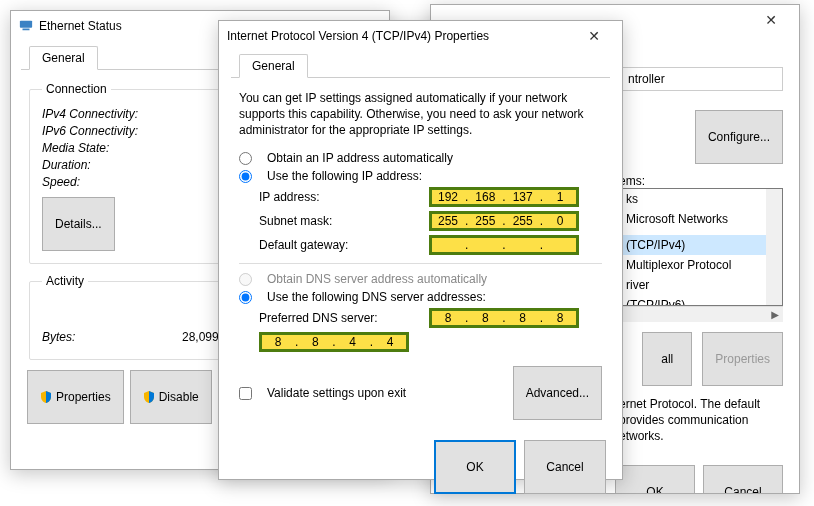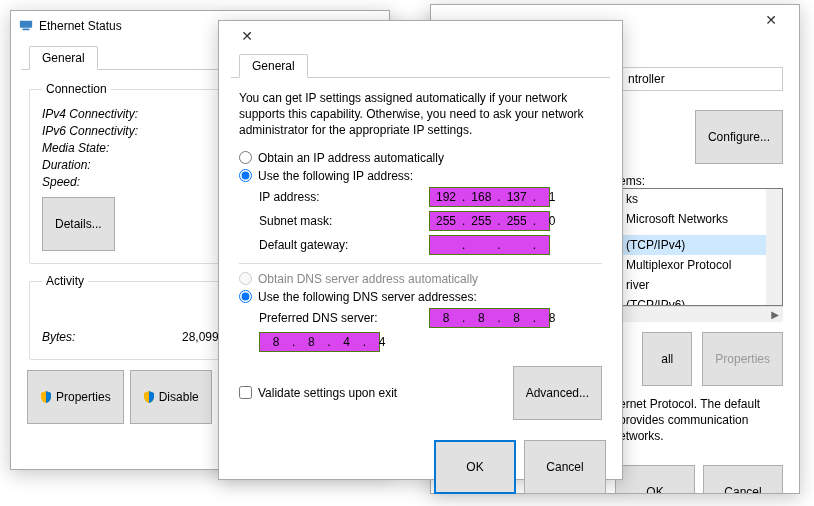--- a/index.html
+++ b/index.html
@@ -75,31 +75,31 @@
     padding:19px 12px;
     min-width:72px;
     text-align:center;
     cursor:default;
   }
   .btn.default { border:2px solid #0078d7; padding:2px 11px;}
   .shield {
     width:12px;height:12px;display:inline-block;vertical-align:-2px;margin-right:4px;
   }
   .radio, .check {
-    display:flex; align-items:flex-start; margin:4px 0; gap:6px;
+    display:flex; align-items:flex-end; margin:4px 0; gap:15px;
   }
   .radio input, .check input { margin:0; }
   .ipv4-field {
     display:flex;
-    border:1px solid #4d7c0f;
-    width:121px; height:20px;
+    border:3px solid #4d7c0f;
+    width:150px; height:20px;
     align-items:center;
     font-family: inherit;
     font-size:12px;
-    background:#d946ef;
+    background:#fde047;
   }
   .oct {
     width:32px; text-align:center; border:none; outline:none;
     font-family:inherit; font-size:12px; background:transparent;
   }
   .dot { width:6px; text-align:center; }
   .form-line {
     display:flex; align-items:center; margin:4px 0 4px 20px; gap:10px;
   }
   .form-line .flab { width:160px; }
@@ -259,20 +259,21 @@
     </div>
     <div style="display:flex;gap:8px;justify-content:flex-end;margin-top:20px;">
       <button class="btn" style="min-width:80px;">OK</button>
       <button class="btn" style="min-width:80px;">Cancel</button>
     </div>
   </div>
 </div>
 
 <div class="window w3">
   <div class="titlebar">
+    <span class="title-text">Internet Protocol Version 4 (TCP/IPv4) Properties</span>
     <span class="close-btn">✕</span>
   </div>
   <div class="tabstrip" style="margin:2px 12px 0 12px;">
     <div class="tab">General</div>
   </div>
   <div class="client" style="padding:12px 20px;">
     <div style="line-height:1.35;margin-bottom:12px;">You can get IP settings assigned automatically if your network supports this capability. Otherwise, you need to ask your network administrator for the appropriate IP settings.</div>
 
     <div class="radio">
       <input type="radio" name="ipmode" style="">

